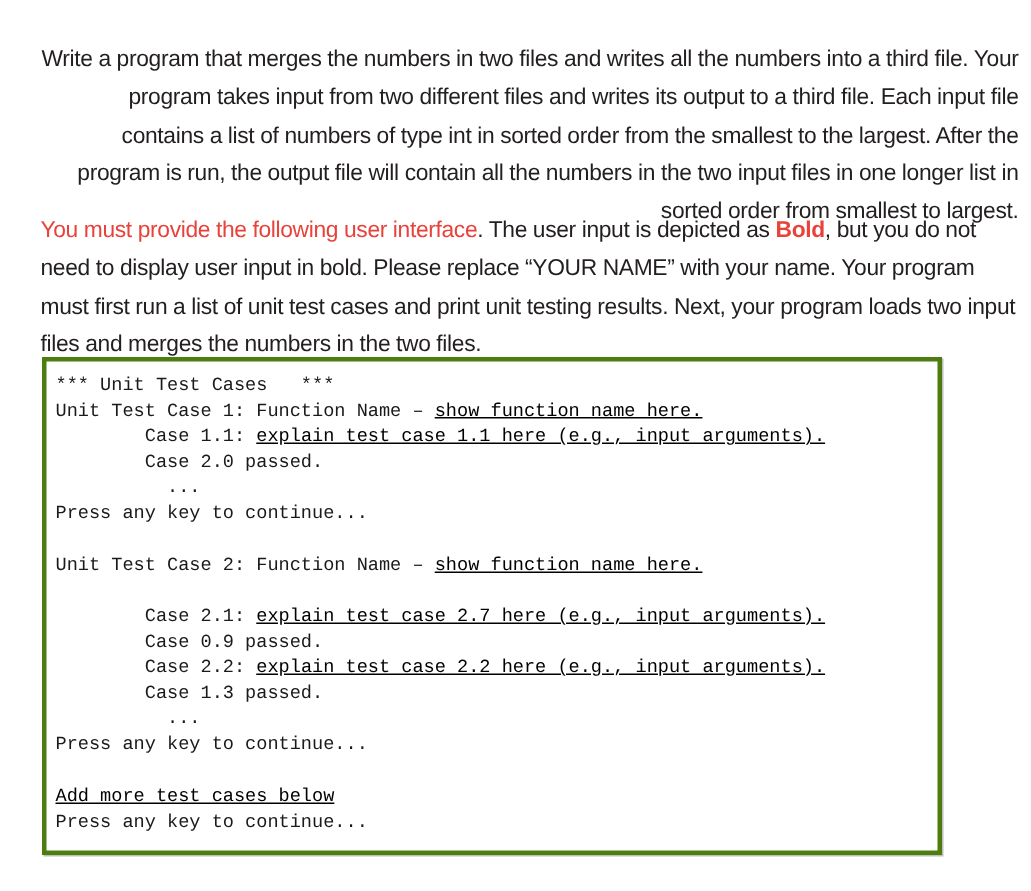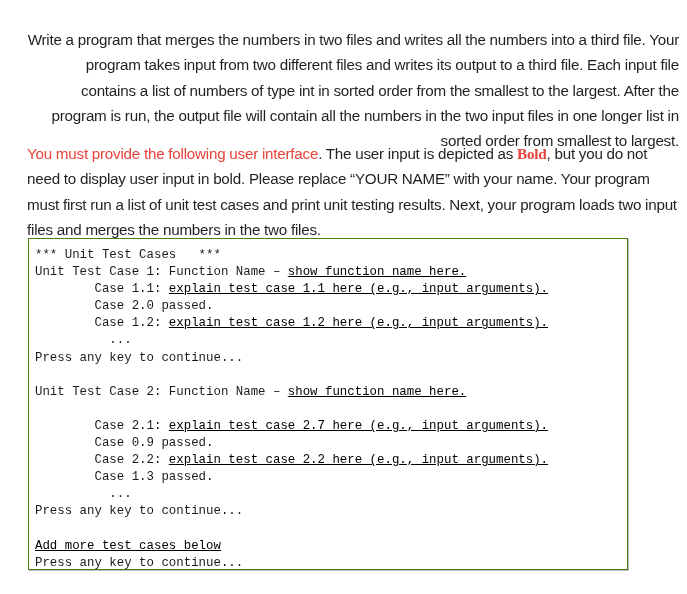--- a/index.html
+++ b/index.html
@@ -32,32 +32,32 @@
     line-height: 25.2px;
     letter-spacing: -0.22px;
     color: #231f20;
     text-align: left;
     word-spacing: -0.1px;
   }
   #para-intro { top: 12px; text-align: right; }
   #para-ui    { top: 126px; }
 
   .red { color: #e8423a; }
-  .red-bold { color: #e8423a; font-weight: bold; font-family: Liberation Serif, serif; }
+  .red-bold { color: #e8423a; font-weight: bold; }
 
   
   .console-box {
     position: absolute;
     left: 28px;
     top: 238px;
     width: 600px;
     height: 332px;
     box-sizing: border-box;
     background: #ffffff;
-    border: 1px solid #4d7c0f;
+    border: 3px solid #4d7c0f;
     box-shadow: 1px 1px 0 0 #bdbdbd;
     overflow: hidden;
   }
   .console-inner {
     padding: 8px 0 0 6px;
   }
   .console-line {
     font-family: "Liberation Mono", "DejaVu Sans Mono", monospace;
     font-size: 12.4px;
     line-height: 17.1px;
@@ -76,21 +76,20 @@
   <p class="prose" id="para-intro">Write a program that merges the numbers in two files and writes all the numbers into a third file. Your program takes input from two different files and writes its output to a third file. Each input file contains a list of numbers of type int in sorted order from the smallest to the largest. After the program is run, the output file will contain all the numbers in the two input files in one longer list in sorted order from smallest to largest.</p>
 
   <p class="prose" id="para-ui"><span class="red">You must provide the following user interface</span><span>. The user input is depicted as </span><span class="red-bold">Bold</span><span>, but you do not need to display user input in bold. Please replace “YOUR NAME” with your name. Your program must first run a list of unit test cases and print unit testing results. Next, your program loads two input files and merges the numbers in the two files.</span></p>
 
   <div class="console-box">
     <div class="console-inner" id="console-inner">
         <div class="console-line"><span>*** Unit Test Cases   ***</span></div>
         <div class="console-line"><span>Unit Test Case 1: Function Name – </span><span class="c-red">show function name here.</span></div>
         <div class="console-line"><span>        Case 1.1: </span><span class="c-red">explain test case 1.1 here (e.g., input arguments).</span></div>
         <div class="console-line"><span>        Case 2.0 passed.</span></div>
-        <div class="console-line"><span>        Case 1.2: </span><span class="c-red">explain test case 1.2 here (e.g., input arguments).</span></div>
         <div class="console-line"><span>          ...</span></div>
         <div class="console-line"><span>Press any key to continue...</span></div>
         <div class="console-line"><span> </span></div>
         <div class="console-line"><span>Unit Test Case 2: Function Name – </span><span class="c-red">show function name here.</span></div>
         <div class="console-line"><span> </span></div>
         <div class="console-line"><span>        Case 2.1: </span><span class="c-red">explain test case 2.7 here (e.g., input arguments).</span></div>
         <div class="console-line"><span>        Case 0.9 passed.</span></div>
         <div class="console-line"><span>        Case 2.2: </span><span class="c-red">explain test case 2.2 here (e.g., input arguments).</span></div>
         <div class="console-line"><span>        Case 1.3 passed.</span></div>
         <div class="console-line"><span>          ...</span></div>

